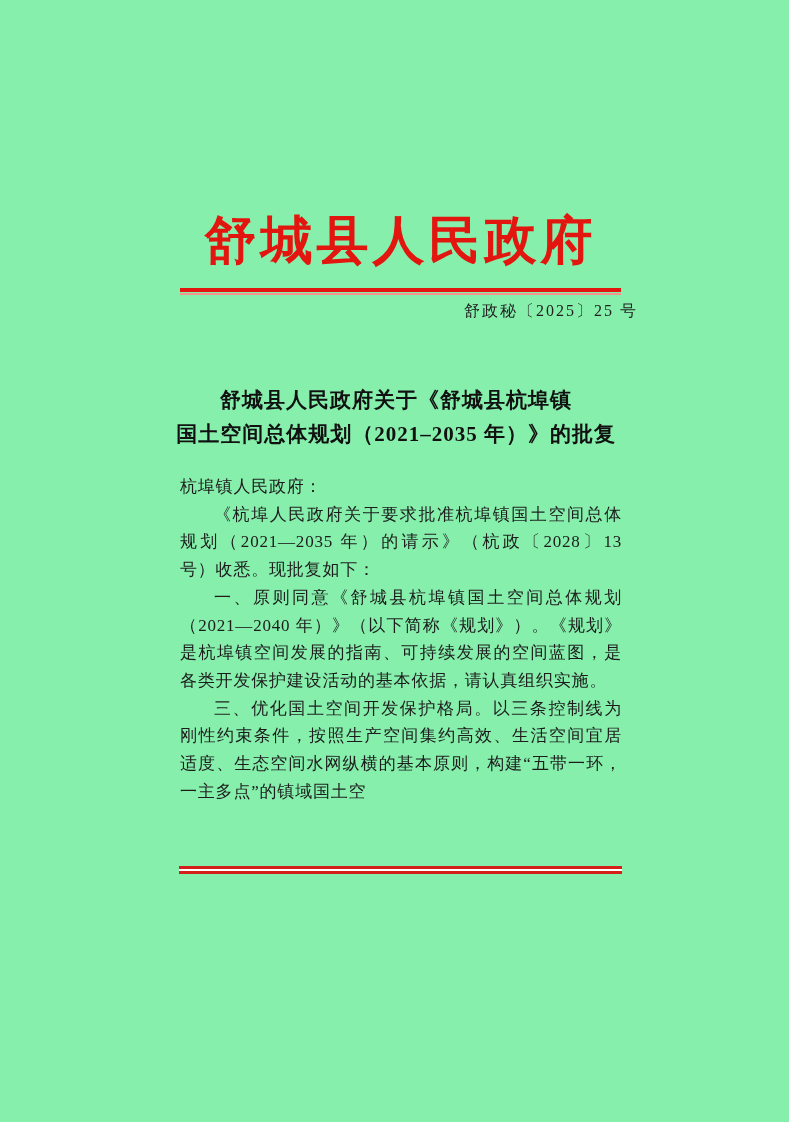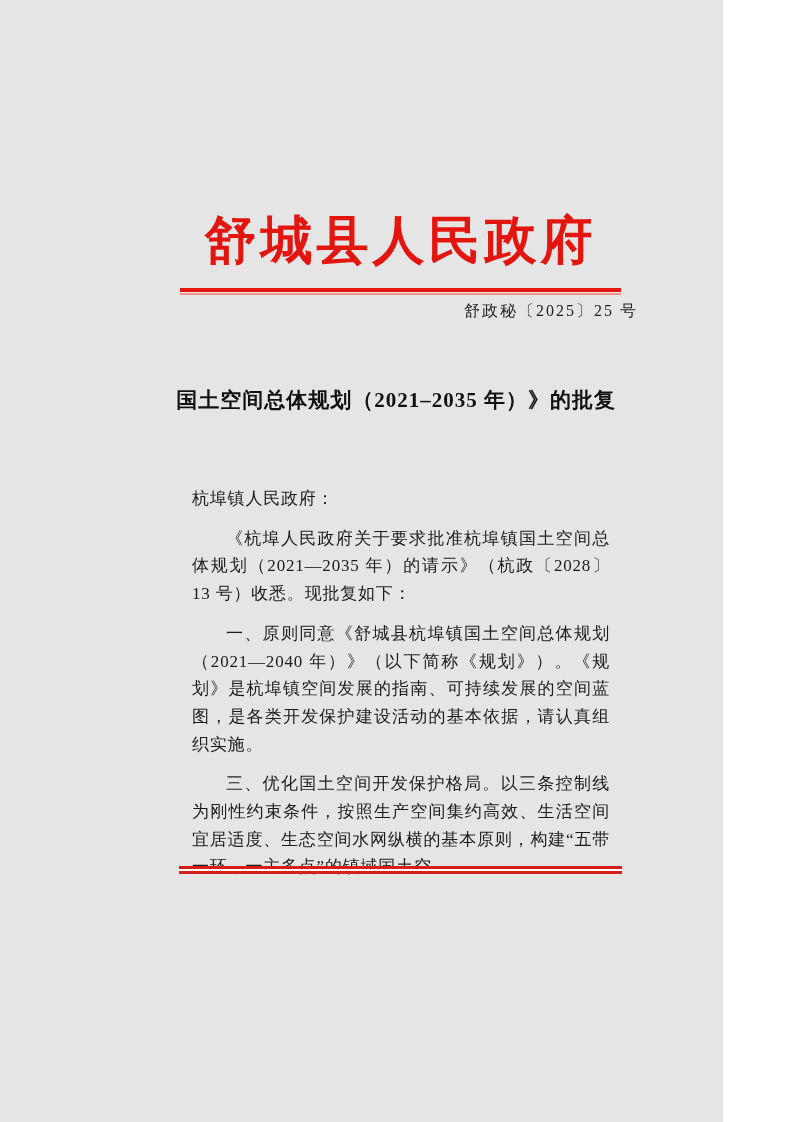--- a/index.html
+++ b/index.html
@@ -2,23 +2,23 @@
 <html><head>
 <meta charset="utf-8">
 <style>
   html, body {
     margin: 0;
     padding: 0;
     background: #ffffff;
   }
   .page {
     position: relative;
-    width: 723px;
+    width: 789px;
     height: 1122px;
-    background: #e5e5e5;
+    background: #86efac;
     overflow: hidden;
     font-family: "Liberation Serif", "DejaVu Serif", serif;
     color: #1c1c1c;
   }
   
   .gov-header {
     position: absolute;
     left: 180px;
     top: 210px;
     width: 441px;
@@ -67,21 +67,21 @@
     left: 180px;
     top: 473px;
     width: 442px;
     font-size: 17px;
     line-height: 27.7px;
     text-align: justify;
     letter-spacing: 0.8px;
     color: #1c1c1c;
   }
   .body-block p {
-    margin: 12px;
+    margin: 0;
     text-indent: 2em;
   }
   .body-block p.salutation {
     text-indent: 0;
   }
   
   .footer-rule {
     position: absolute;
     left: 179px;
     top: 866px;
@@ -98,20 +98,21 @@
   <div class="gov-header">舒城县人民政府</div>
 
   <div class="red-rule">
     <div class="thick"></div>
     <div class="thin"></div>
   </div>
 
   <div class="doc-number">舒政秘〔2025〕25 号</div>
 
   <div class="doc-title">
+    <div>舒城县人民政府关于《舒城县杭埠镇</div>
     <div>国土空间总体规划（2021–2035 年）》的批复</div>
   </div>
 
   <div class="body-block">
     <p class="salutation">杭埠镇人民政府：</p>
     <p>《杭埠人民政府关于要求批准杭埠镇国土空间总体规划（2021—2035 年）的请示》（杭政〔2028〕13 号）收悉。现批复如下：</p>
     <p>一、原则同意《舒城县杭埠镇国土空间总体规划（2021—2040 年）》（以下简称《规划》）。《规划》是杭埠镇空间发展的指南、可持续发展的空间蓝图，是各类开发保护建设活动的基本依据，请认真组织实施。</p>
     <p>三、优化国土空间开发保护格局。以三条控制线为刚性约束条件，按照生产空间集约高效、生活空间宜居适度、生态空间水网纵横的基本原则，构建“五带一环，一主多点”的镇域国土空</p>
   </div>
 

